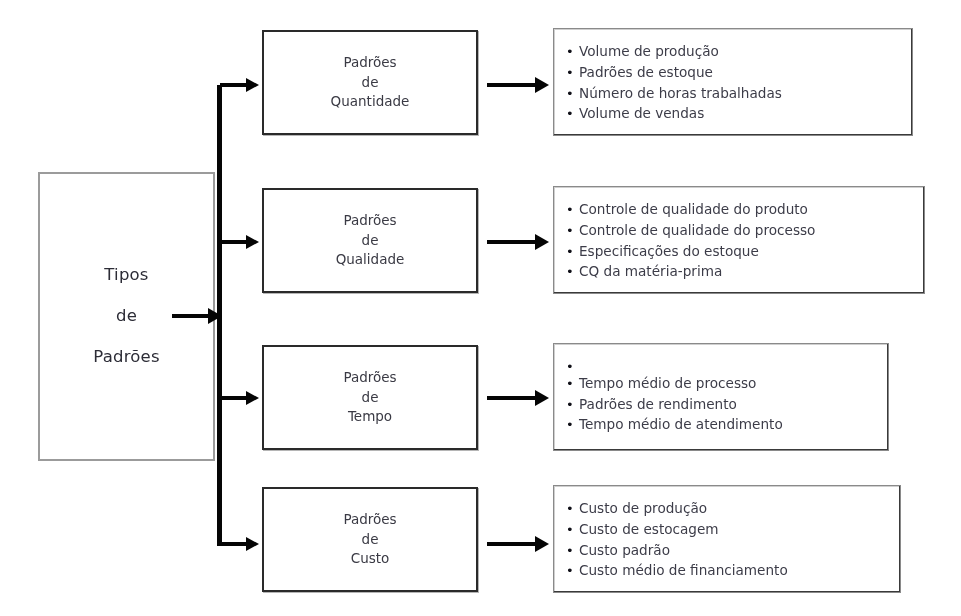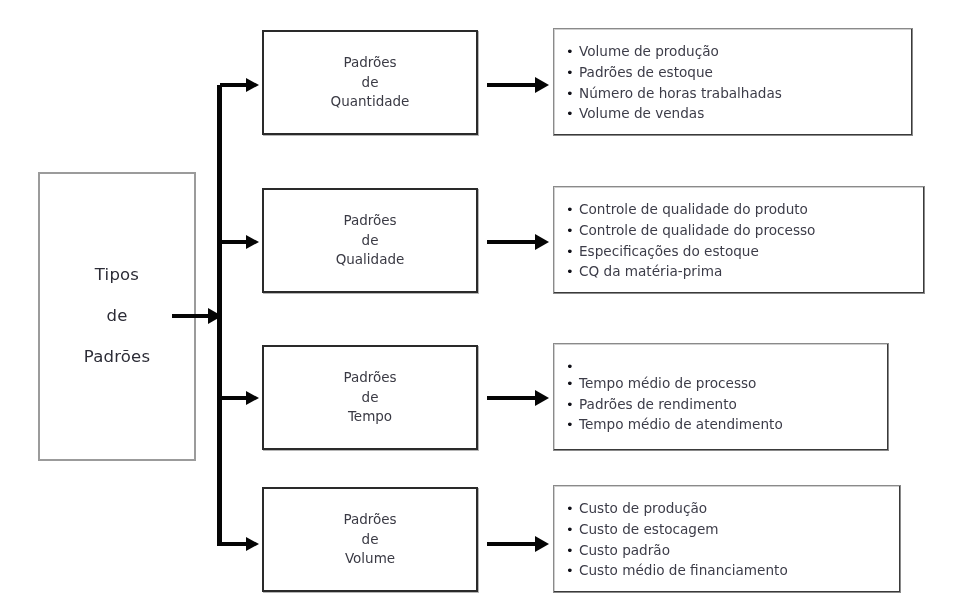--- a/index.html
+++ b/index.html
@@ -14,21 +14,21 @@
     background: #ffffff;
     font-family: "DejaVu Sans", "Liberation Sans", sans-serif;
     overflow: hidden;
   }
 
   
   .root-box {
     position: absolute;
     left: 38px;
     top: 172px;
-    width: 158px;
+    width: 177px;
     height: 289px;
     background: #ffffff;
     border: 2px solid #9b9b9b;
     box-sizing: border-box;
     display: flex;
     flex-direction: column;
     align-items: center;
     justify-content: center;
   }
   .root-line {
@@ -166,21 +166,21 @@
 
   <div class="cat-box" style="top:345px; height:105px;">
     <div class="cat-line">Padrões</div>
     <div class="cat-line">de</div>
     <div class="cat-line">Tempo</div>
   </div>
 
   <div class="cat-box" style="top:487px; height:105px;">
     <div class="cat-line">Padrões</div>
     <div class="cat-line">de</div>
-    <div class="cat-line">Volume</div>
+    <div class="cat-line">Custo</div>
   </div>
 
   <div class="arrow-line" style="left:487px; top:83px; width:52px;"></div>
   <div class="arrow-head" style="left:535px; top:77px;"></div>
 
   <div class="arrow-line" style="left:487px; top:240px; width:52px;"></div>
   <div class="arrow-head" style="left:535px; top:234px;"></div>
 
   <div class="arrow-line" style="left:487px; top:396px; width:52px;"></div>
   <div class="arrow-head" style="left:535px; top:390px;"></div>

